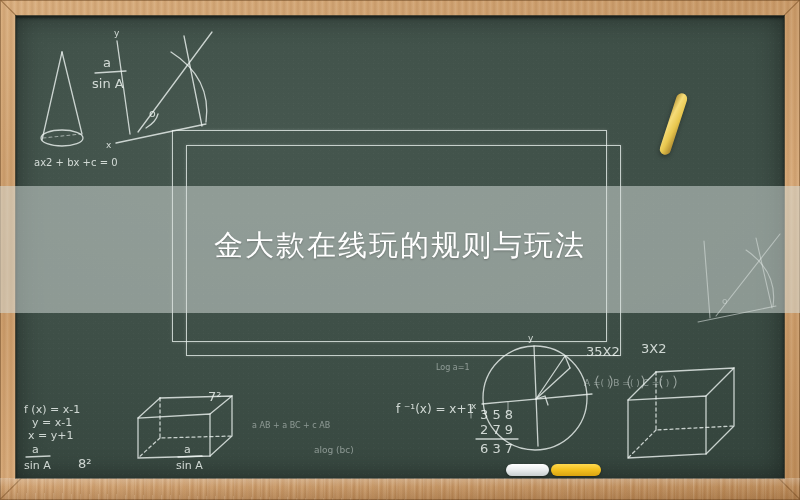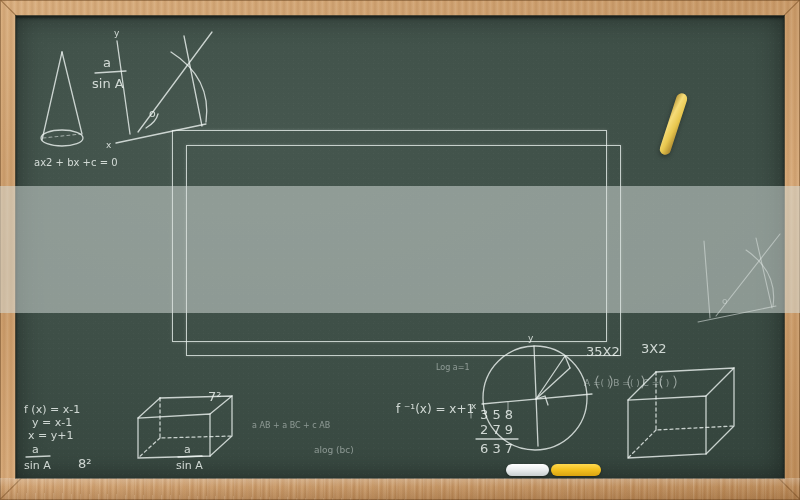--- a/index.html
+++ b/index.html
@@ -326,19 +326,20 @@
         </g>
       </svg>
     </div>
 
     <div class="deco-rect outer" style="left:156px; top:114px;"></div>
     <div class="deco-rect inner" style="left:170px; top:129px;"></div>
   </div>
 
   <div class="band"></div>
 
+  <div class="title">金大款在线玩的规则与玩法</div>
 
   <div class="chalk chalk-yellow-top"></div>
   <div class="ledge-grain"></div>
   <div class="chalk chalk-white-tray"></div>
   <div class="chalk chalk-yellow-tray"></div>
 
 </div>
 
 </body></html>

